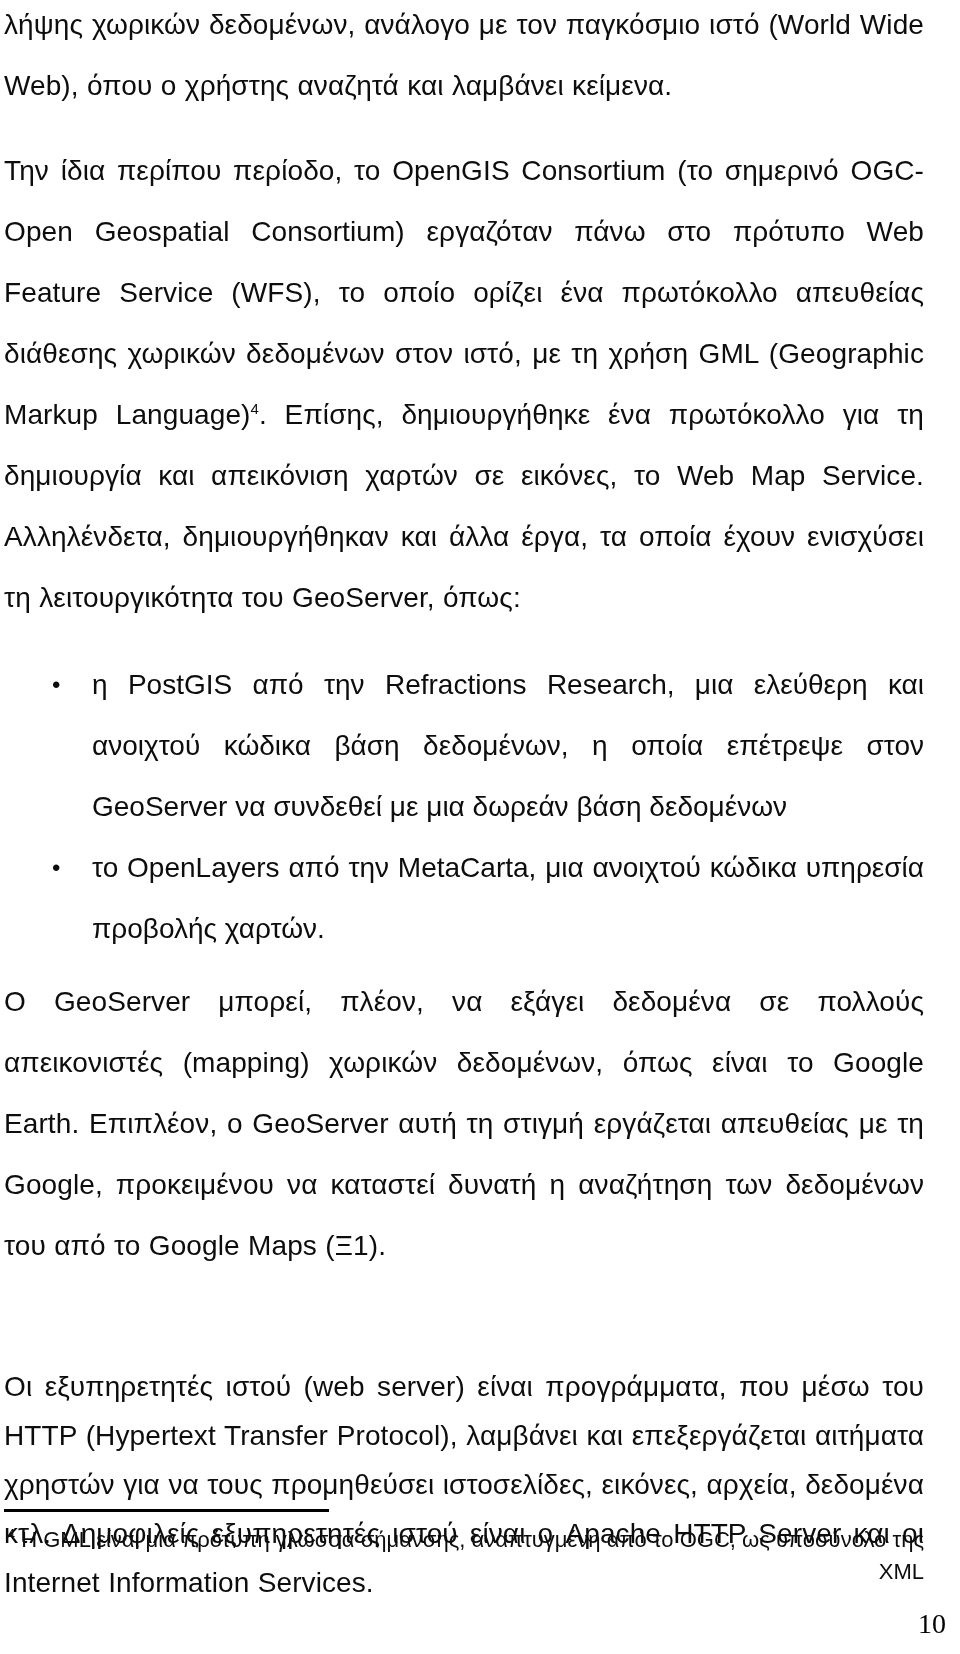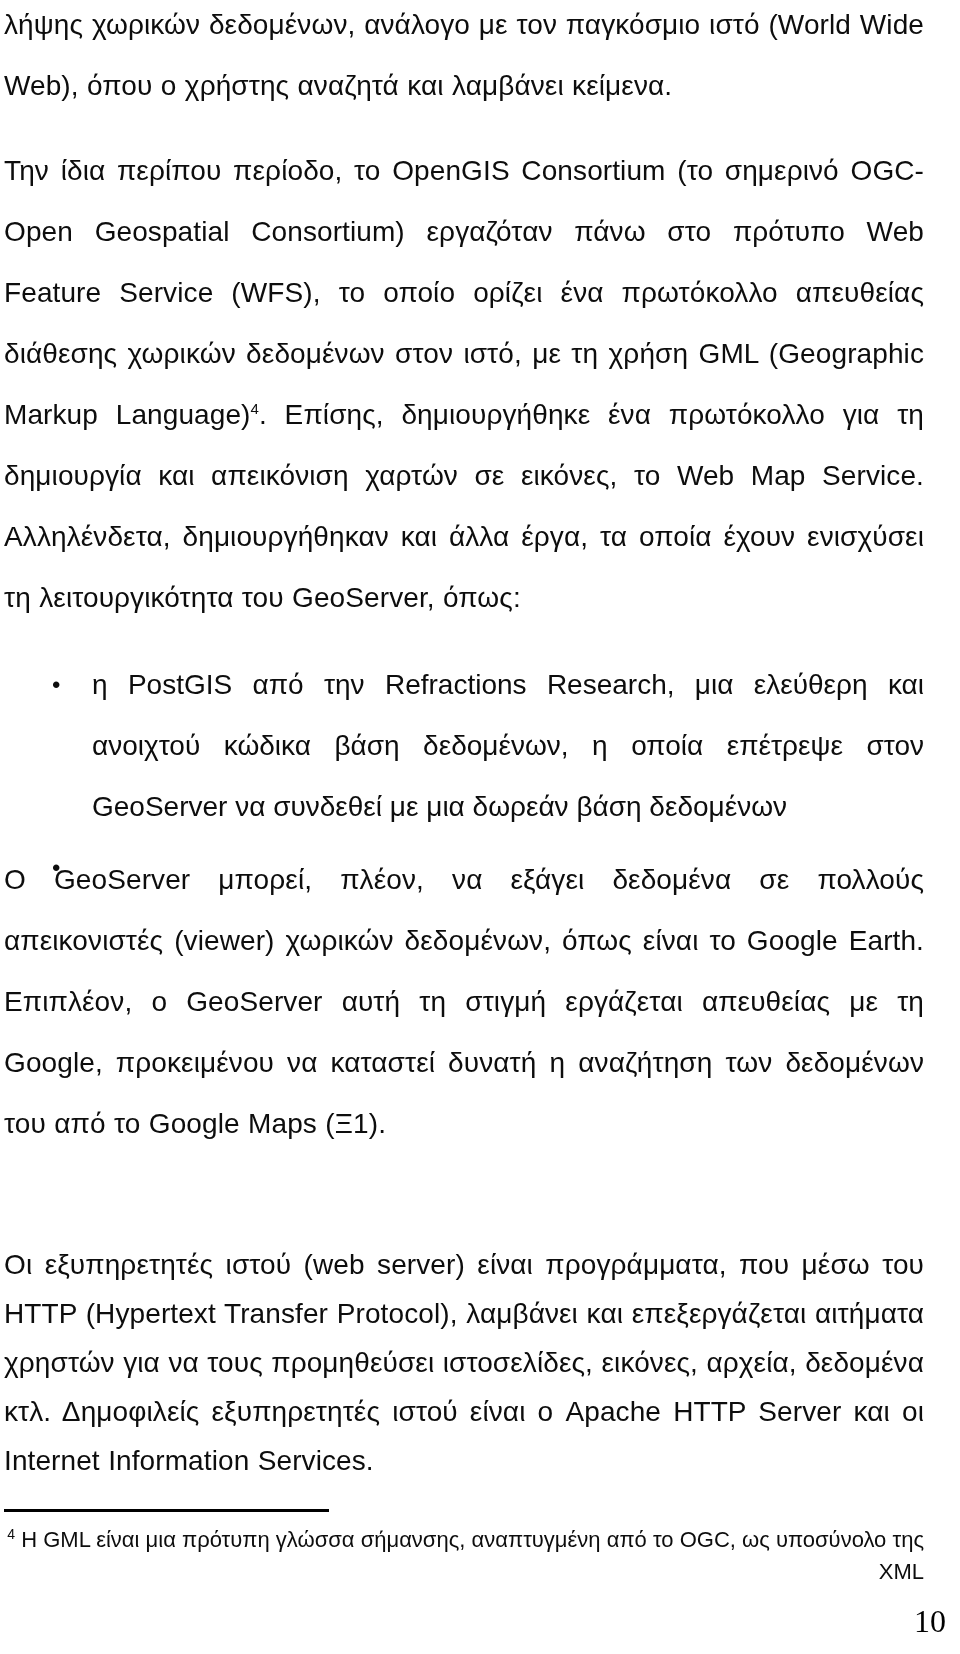--- a/index.html
+++ b/index.html
@@ -106,21 +106,21 @@
     vertical-align: super;
     line-height: 0;
   }
 
   
   .page-number {
     position: absolute;
     right: 14px;
     bottom: 10px;
     font-family: "Liberation Serif", serif;
-    font-size: 32px;
+    font-size: 28px;
     color: #000000;
   }
 
   .footer-area {
     position: absolute;
     left: 4px;
     bottom: 62px;
     width: 940px;
   }
 
@@ -149,26 +149,27 @@
 
     <div class="gap-md"></div>
 
     <ul class="bullet-list">
       <li class="bullet-item">
         <span class="bullet-marker">•</span>
         <span>η PostGIS από την Refractions Research, μια ελεύθερη και ανοιχτού κώδικα βάση δεδομένων, η οποία επέτρεψε στον GeoServer να συνδεθεί με μια δωρεάν βάση δεδομένων</span>
       </li>
       <li class="bullet-item">
         <span class="bullet-marker">•</span>
+        <span>το OpenLayers από την MetaCarta, μια ανοιχτού κώδικα υπηρεσία προβολής χαρτών.</span>
       </li>
     </ul>
 
     <div class="gap-sm"></div>
 
-    <p class="para">Ο GeoServer μπορεί, πλέον, να εξάγει δεδομένα σε πολλούς απεικονιστές (viewer) χωρικών δεδομένων, όπως είναι το Google Earth. Επιπλέον, ο GeoServer αυτή τη στιγμή εργάζεται απευθείας με τη Google, προκειμένου να καταστεί δυνατή η αναζήτηση των δεδομένων του από το Google Maps (Ξ1).</p>
+    <p class="para">Ο GeoServer μπορεί, πλέον, να εξάγει δεδομένα σε πολλούς απεικονιστές (mapping) χωρικών δεδομένων, όπως είναι το Google Earth. Επιπλέον, ο GeoServer αυτή τη στιγμή εργάζεται απευθείας με τη Google, προκειμένου να καταστεί δυνατή η αναζήτηση των δεδομένων του από το Google Maps (Ξ1).</p>
 
     <div class="gap-xl"></div>
 
 
     <p class="para tight">Οι εξυπηρετητές ιστού (web server) είναι προγράμματα, που μέσω του HTTP (Hypertext Transfer Protocol), λαμβάνει και επεξεργάζεται αιτήματα χρηστών για να τους προμηθεύσει ιστοσελίδες, εικόνες, αρχεία, δεδομένα κτλ. Δημοφιλείς εξυπηρετητές ιστού είναι ο Apache HTTP Server και οι Internet Information Services.</p>
 
   </div>
 
   <div class="footer-area">
     <div class="footnote-rule"></div>

